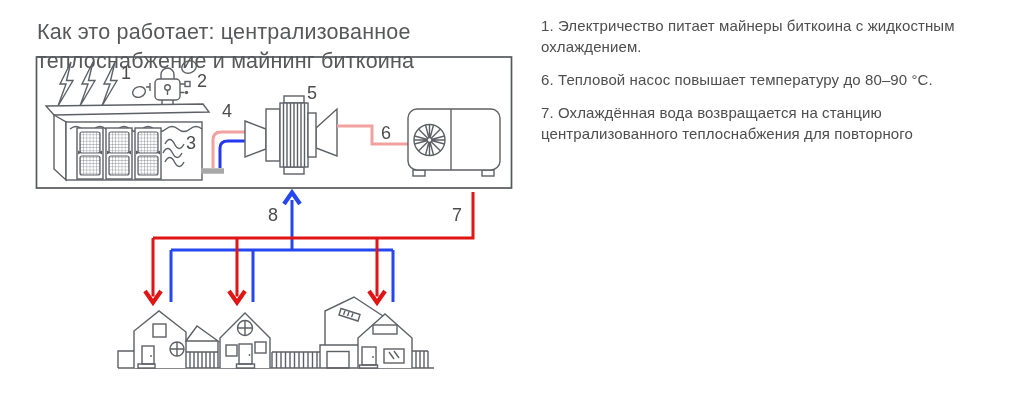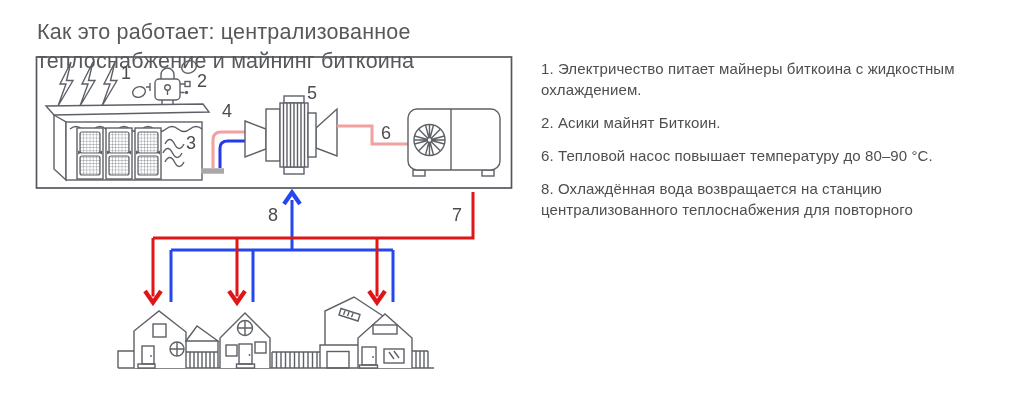--- a/index.html
+++ b/index.html
@@ -1,20 +1,20 @@
 <!DOCTYPE html>
 <html><head>
 <meta charset="utf-8">
 <style>
   html,body{margin:0;padding:0;background:#ffffff;}
   .canvas{position:relative;width:1024px;height:404px;background:#ffffff;overflow:hidden;
           font-family:"Liberation Sans",sans-serif;}
   .title{position:absolute;left:37px;top:18px;width:462px;font-size:21.5px;line-height:1.33;
          color:#57585a;letter-spacing:0.2px;}
-  .steps{position:absolute;left:541px;top:16px;width:452px;margin-top:43px;}
+  .steps{position:absolute;left:541px;top:16px;width:452px;}
   .steps p{margin:0 0 12.5px 0;font-size:15px;line-height:1.38;color:#4e4e4e;letter-spacing:0.1px;}
   svg text{font-family:"Liberation Sans",sans-serif;font-size:18px;fill:#4c4c4c;}
   .ln{stroke:#5d6066;fill:none;stroke-width:1.4;}
   .lnw{stroke:#5d6066;fill:#ffffff;stroke-width:1.4;}
 </style>
 </head>
 <body>
 
 <div class="canvas">
 
@@ -163,18 +163,17 @@
     <text x="186" y="149">3</text>
     <text x="222" y="117">4</text>
     <text x="307" y="99">5</text>
     <text x="381" y="139">6</text>
     <text x="452" y="221">7</text>
     <text x="268" y="221">8</text>
   </svg>
 
   <div class="steps">
     <p>1. Электричество питает майнеры биткоина с жидкостным охлаждением.</p>
-    <p>2. Асики майнят Биткоин.</p>
     <p>6. Тепловой насос повышает температуру до 80–90 °C.</p>
-    <p>8. Охлаждённая вода возвращается на станцию централизованного теплоснабжения для повторного</p>
+    <p>7. Охлаждённая вода возвращается на станцию централизованного теплоснабжения для повторного</p>
   </div>
 
 </div>
 
 </body></html>

